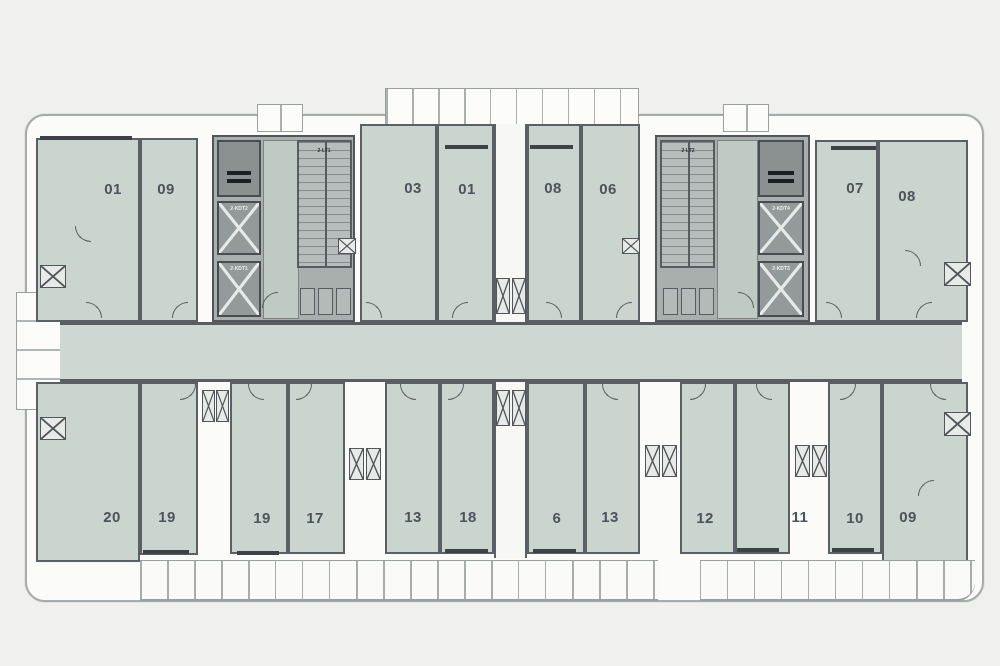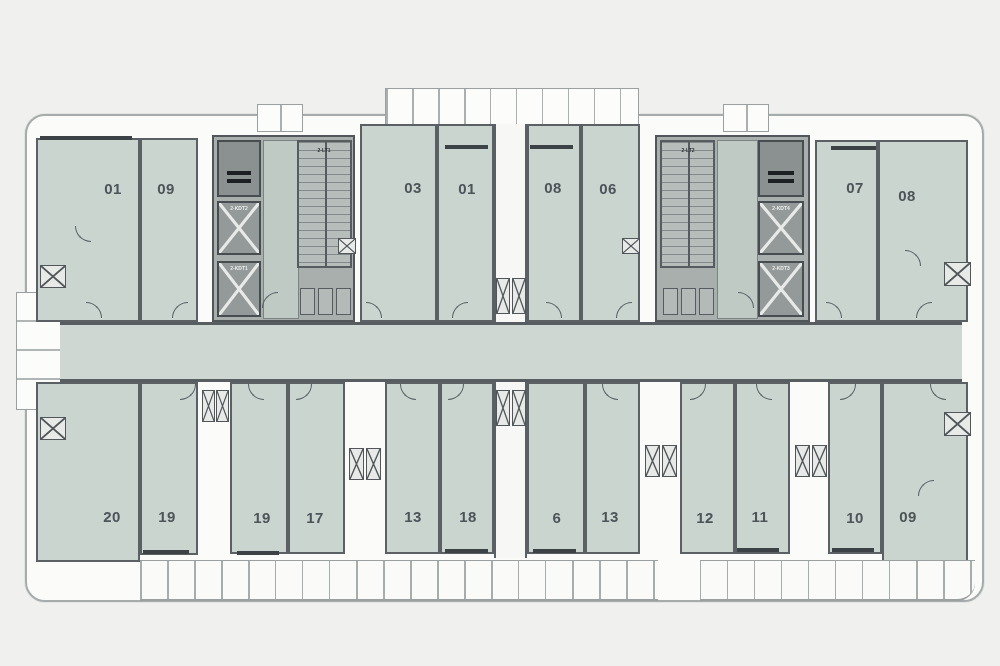--- a/index.html
+++ b/index.html
@@ -306,21 +306,21 @@
 <div class="ulabel" style="left:907px;top:188px;">08</div>
 <div class="ulabel" style="left:112px;top:509px;">20</div>
 <div class="ulabel" style="left:167px;top:509px;">19</div>
 <div class="ulabel" style="left:262px;top:510px;">19</div>
 <div class="ulabel" style="left:315px;top:510px;">17</div>
 <div class="ulabel" style="left:413px;top:509px;">13</div>
 <div class="ulabel" style="left:468px;top:509px;">18</div>
 <div class="ulabel" style="left:557px;top:510px;">6</div>
 <div class="ulabel" style="left:610px;top:509px;">13</div>
 <div class="ulabel" style="left:705px;top:510px;">12</div>
-<div class="ulabel" style="left:760px;top:509px;">11</div>
+<div class="ulabel" style="left:800px;top:509px;">11</div>
 <div class="ulabel" style="left:855px;top:510px;">10</div>
 <div class="ulabel" style="left:908px;top:509px;">09</div>
 
 <div class="clabel" style="left:324px;top:148px;">2-LT1</div>
 <div class="clabel" style="left:239px;top:206px;color:#e9ebe9;">2-KDT2</div>
 <div class="clabel" style="left:239px;top:266px;color:#e9ebe9;">2-KDT1</div>
 <div class="clabel" style="left:688px;top:148px;">2-LT2</div>
 <div class="clabel" style="left:781px;top:206px;color:#e9ebe9;">2-KDT4</div>
 <div class="clabel" style="left:781px;top:266px;color:#e9ebe9;">2-KDT3</div>
 

